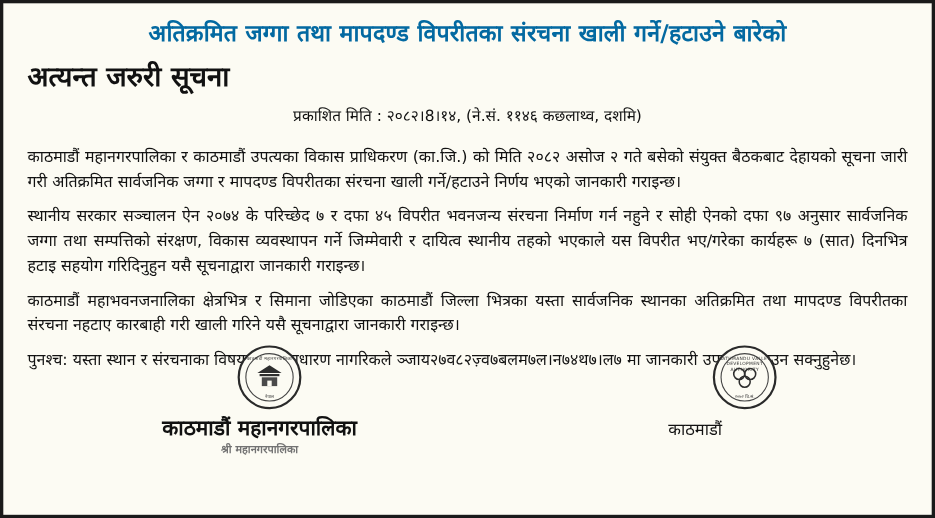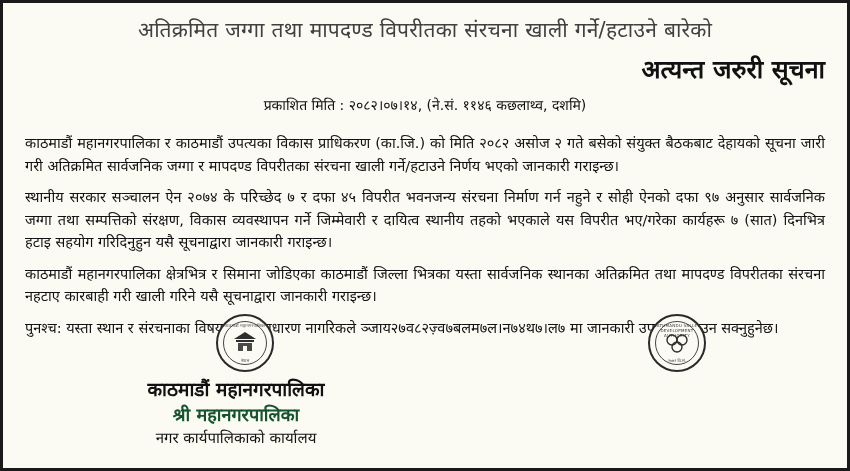--- a/index.html
+++ b/index.html
@@ -19,28 +19,28 @@
     width: 850px;
     height: 471px;
     box-sizing: border-box;
     border: 3px solid #1a1a1a;
     background: #fcfbf3;
     padding: 10px 22px 0 22px;
   }
   .headline {
     text-align: center;
     font-size: 21px;
-    font-weight: normal;
+    font-weight: bold;
     letter-spacing: 0.2px;
     line-height: 1.25;
     margin-top: 4px;
-    color: #404040;
+    color: #0369a1;
   }
   .subheadline {
-    text-align: right;
+    text-align: left;
     font-size: 25px;
     font-weight: bold;
     margin-top: 8px;
     color: #111;
   }
   .pubdate {
     text-align: center;
     font-size: 14px;
     margin-top: 10px;
     color: #111;
@@ -126,22 +126,22 @@
     flex: 1;
     text-align: center;
   }
   .org-name {
     font-size: 19px;
     font-weight: bold;
     color: #111;
     line-height: 1.25;
   }
   .org-stamp {
-    font-size: 18px;
-    color: #14532d;
+    font-size: 10px;
+    color: #737373;
     font-weight: bold;
     line-height: 1.3;
     margin-top: 1px;
   }
   .org-line {
     font-size: 15px;
     color: #121212;
     line-height: 1.35;
     margin-top: 2px;
   }
@@ -151,26 +151,26 @@
 </style>
 </head>
 <body>
 
 <div class="notice">
 
   <div class="headline">अतिक्रमित जग्गा तथा मापदण्ड विपरीतका संरचना खाली गर्ने/हटाउने बारेको</div>
 
   <div class="subheadline">अत्यन्त जरुरी सूचना</div>
 
-  <div class="pubdate">प्रकाशित मिति : २०८२।०७।१४, (ने.सं. ११४६ कछलाथ्व, दशमि)</div>
+  <div class="pubdate">प्रकाशित मिति : २०८२।8।१४, (ने.सं. ११४६ कछलाथ्व, दशमि)</div>
 
   <div class="body-text">
     <p class="para">काठमाडौं महानगरपालिका र काठमाडौं उपत्यका विकास प्राधिकरण (का.जि.) को मिति २०८२ असोज २ गते बसेको संयुक्त बैठकबाट देहायको सूचना जारी गरी अतिक्रमित सार्वजनिक जग्गा र मापदण्ड विपरीतका संरचना खाली गर्ने/हटाउने निर्णय भएको जानकारी गराइन्छ।</p>
     <p class="para">स्थानीय सरकार सञ्चालन ऐन २०७४ के परिच्छेद ७ र दफा ४५ विपरीत भवनजन्य संरचना निर्माण गर्न नहुने र सोही ऐनको दफा ९७ अनुसार सार्वजनिक जग्गा तथा सम्पत्तिको संरक्षण, विकास व्यवस्थापन गर्ने जिम्मेवारी र दायित्व स्थानीय तहको भएकाले यस विपरीत भए/गरेका कार्यहरू ७ (सात) दिनभित्र हटाइ सहयोग गरिदिनुहुन यसै सूचनाद्वारा जानकारी गराइन्छ।</p>
-    <p class="para">काठमाडौं महानगरपालिका क्षेत्रभित्र र सिमाना जोडिएका काठमाडौं जिल्ला भित्रका यस्ता सार्वजनिक स्थानका अतिक्रमित तथा मापदण्ड विपरीतका संरचना नहटाए कारबाही गरी खाली गरिने यसै सूचनाद्वारा जानकारी गराइन्छ।</p>
+    <p class="para">काठमाडौं महाभवनजनालिका क्षेत्रभित्र र सिमाना जोडिएका काठमाडौं जिल्ला भित्रका यस्ता सार्वजनिक स्थानका अतिक्रमित तथा मापदण्ड विपरीतका संरचना नहटाए कारबाही गरी खाली गरिने यसै सूचनाद्वारा जानकारी गराइन्छ।</p>
     <p class="para last">पुनश्च: यस्ता स्थान र संरचनाका विषयमा सर्वसाधारण नागरिकले ञ्जाय२७व८२ज़्व७बलम७ल।न७४थ७।ल७ मा जानकारी उपलब्ध गराउन सक्नुहुनेछ।</p>
   </div>
 
   <div class="footer">
 
     <div class="logos">
 
       <div class="seal seal-left">
         <div class="inner-ring"></div>
         <div class="seal-text-top">काठमाडौं महानगरपालिका</div>
@@ -194,23 +194,23 @@
         </svg>
       </div>
 
     </div>
 
     <div class="cols">
 
       <div class="col">
         <div class="org-name">काठमाडौं महानगरपालिका</div>
         <div class="org-stamp">श्री महानगरपालिका</div>
-        <div class="org-line">नगर कार्यपालिकाको कार्यालय</div>
       </div>
 
       <div class="col">
+        <div class="org-line">काठमाडौं</div>
       </div>
 
     </div>
 
   </div>
 
 </div>
 
 </body></html>

